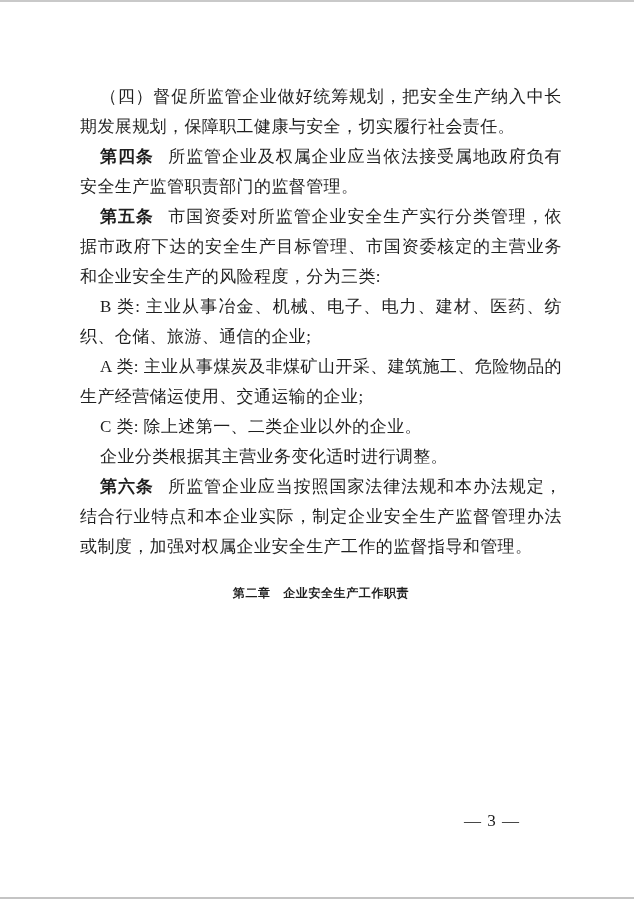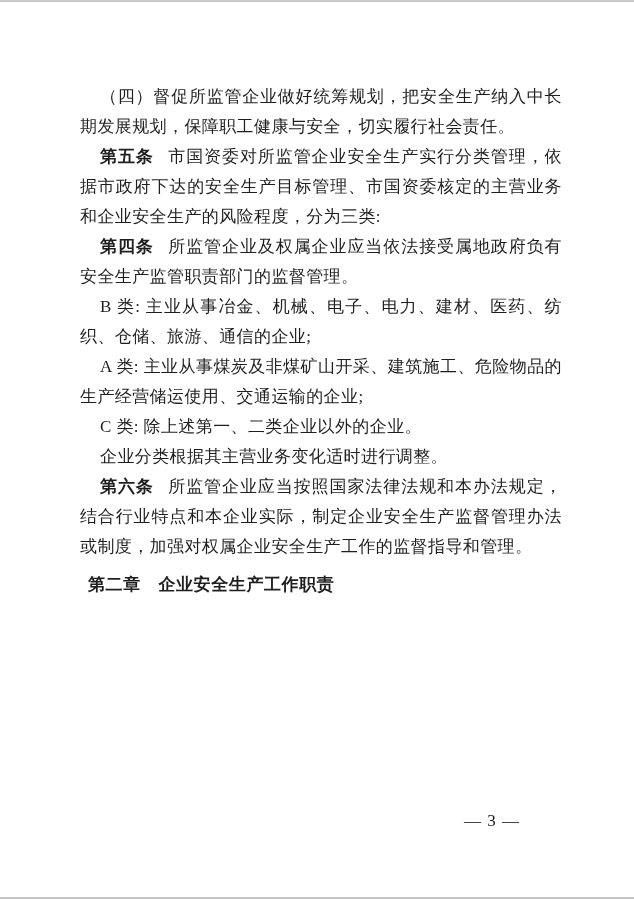--- a/index.html
+++ b/index.html
@@ -41,25 +41,26 @@
   }
   .content p.continuation {
     text-indent: 0;
   }
   .article-label {
     font-family: "Liberation Sans", "DejaVu Sans", sans-serif;
     font-weight: 700;
     margin-right: 0.85em;
   }
   .chapter {
-    margin: 8px;
+    margin: 16px;
     text-indent: 0;
+    text-align: center;
     font-family: "Liberation Sans", "DejaVu Sans", sans-serif;
     font-weight: 700;
-    font-size: 17px;
+    font-size: 12px;
     line-height: 30px;
     letter-spacing: 0.6px;
   }
   .page-number {
     position: absolute;
     top: 806px;
     left: 0;
     width: 520px;
     text-align: right;
     font-size: 17px;
@@ -67,22 +68,22 @@
     letter-spacing: 1px;
   }
 </style>
 </head>
 <body>
 
 <div class="page">
   <div class="edge edge-top"></div>
   <div class="content" id="content">
       <p class="body">（四）督促所监管企业做好统筹规划，把安全生产纳入中长期发展规划，保障职工健康与安全，切实履行社会责任。</p>
+      <p class="article"><span class="article-label">第四条</span><span>所监管企业及权属企业应当依法接受属地政府负有安全生产监管职责部门的监督管理。</span></p>
       <p class="article"><span class="article-label">第五条</span><span>市国资委对所监管企业安全生产实行分类管理，依据市政府下达的安全生产目标管理、市国资委核定的主营业务和企业安全生产的风险程度，分为三类:</span></p>
-      <p class="article"><span class="article-label">第四条</span><span>所监管企业及权属企业应当依法接受属地政府负有安全生产监管职责部门的监督管理。</span></p>
       <p class="body">B 类: 主业从事冶金、机械、电子、电力、建材、医药、纺织、仓储、旅游、通信的企业;</p>
       <p class="body">A 类: 主业从事煤炭及非煤矿山开采、建筑施工、危险物品的生产经营储运使用、交通运输的企业;</p>
       <p class="body">C 类: 除上述第一、二类企业以外的企业。</p>
       <p class="body">企业分类根据其主营业务变化适时进行调整。</p>
       <p class="article"><span class="article-label">第六条</span><span>所监管企业应当按照国家法律法规和本办法规定，结合行业特点和本企业实际，制定企业安全生产监督管理办法或制度，加强对权属企业安全生产工作的监督指导和管理。</span></p>
       <h2 class="chapter">第二章　企业安全生产工作职责</h2>
     </div>
   <div class="page-number">— 3 —</div>
   <div class="edge edge-bottom"></div>
 </div>

